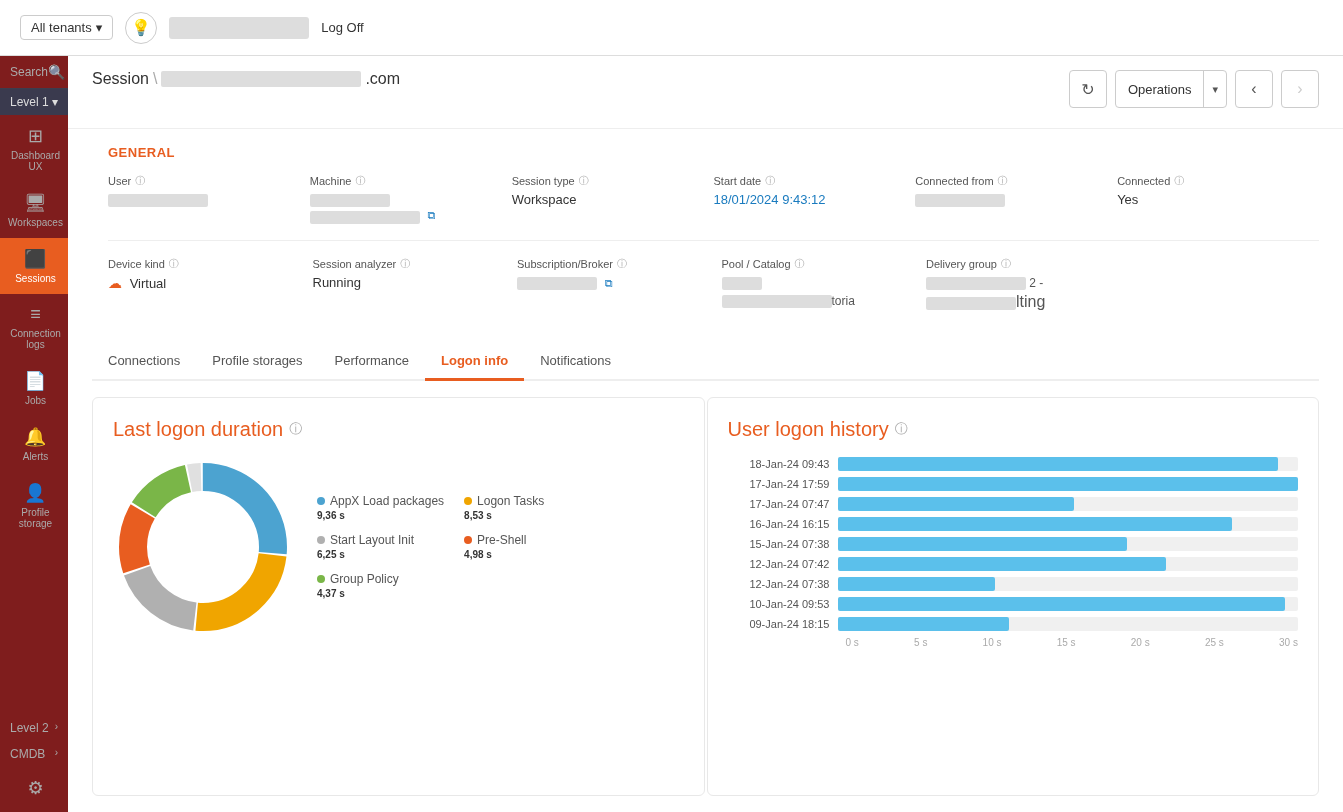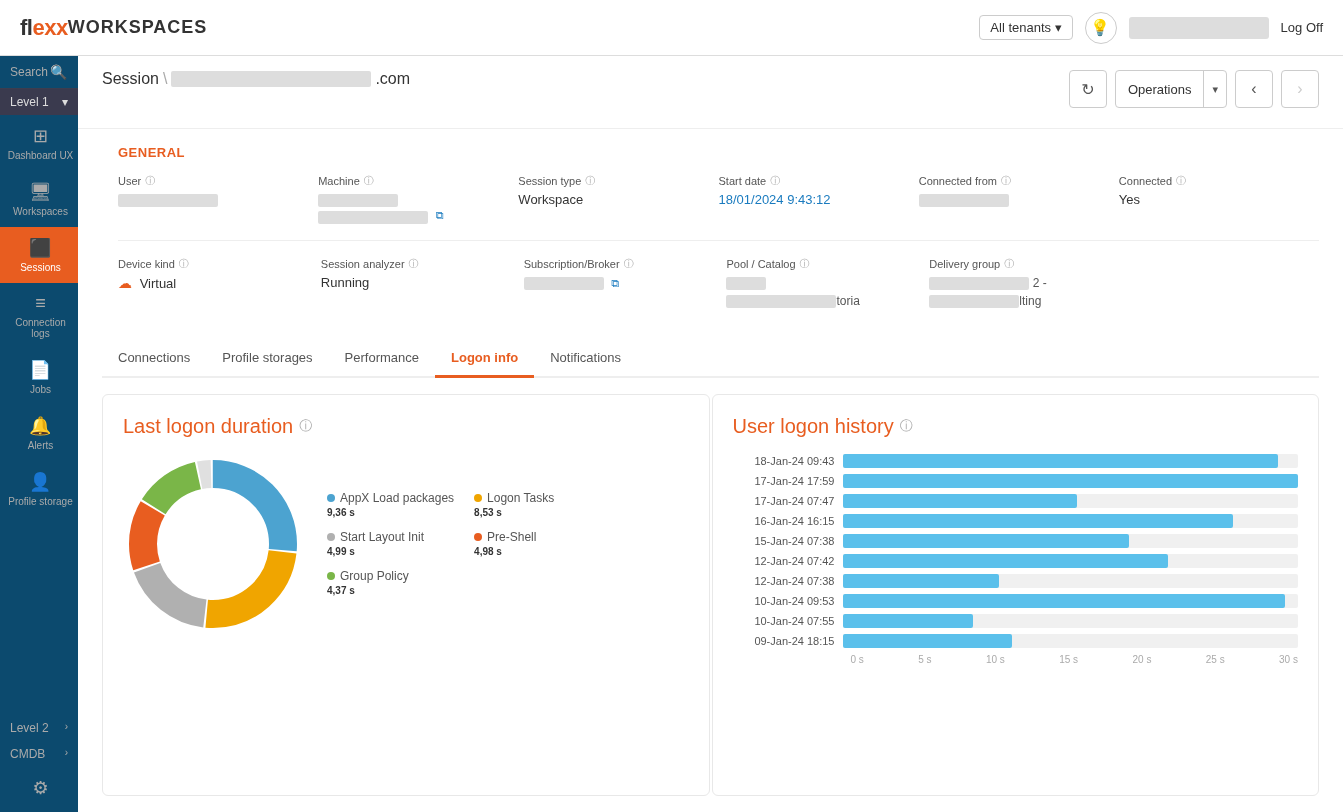--- a/index.html
+++ b/index.html
@@ -18,21 +18,21 @@
     .tenant-select { display: flex; align-items: center; gap: 4px; border: 1px solid #ccc; border-radius: 4px; padding: 4px 10px; background: #fff; cursor: pointer; }
     .tenant-label { font-size: 13px; color: #333; }
     .lightbulb-btn { width: 32px; height: 32px; border: 1px solid #ccc; border-radius: 50%; display: flex; align-items: center; justify-content: center; background: #fff; cursor: pointer; color: #555; font-size: 16px; }
     .user-bar { width: 140px; height: 22px; background: #ddd; border-radius: 3px; }
     .logout-btn { font-size: 13px; color: #333; cursor: pointer; text-decoration: none; }
 
     
     .main-layout { display: flex; flex: 1; overflow: hidden; }
 
     
-    .sidebar { width: 78px; background: #0c4a6e; display: flex; flex-direction: column; align-items: center; padding-top: 0; flex-shrink: 0; }
+    .sidebar { width: 68px; background: #7f1d1d; display: flex; flex-direction: column; align-items: center; padding-top: 0; flex-shrink: 0; }
     .sidebar-search { width: 100%; display: flex; align-items: center; justify-content: space-between; padding: 8px 10px; border-bottom: 1px solid #3d3d4e; }
     .sidebar-search-text { color: #aaa; font-size: 12px; }
     .sidebar-search-icon { color: #aaa; font-size: 14px; cursor: pointer; }
     .sidebar-level { width: 100%; display: flex; align-items: center; justify-content: space-between; padding: 6px 10px; background: #3a3a4e; color: #ddd; font-size: 12px; cursor: pointer; }
     .sidebar-item { width: 100%; display: flex; flex-direction: column; align-items: center; padding: 10px 4px; cursor: pointer; color: #aaa; border-left: 3px solid transparent; }
     .sidebar-item.active { background: #e85d20; color: #fff; border-left: 3px solid #e85d20; }
     .sidebar-item .icon { font-size: 18px; margin-bottom: 3px; }
     .sidebar-item .label { font-size: 10px; text-align: center; }
     .sidebar-bottom { margin-top: auto; width: 100%; }
     .sidebar-section-label { width: 100%; display: flex; align-items: flex-start; justify-content: space-between; padding: 6px 10px; color: #aaa; font-size: 12px; cursor: pointer; }
@@ -98,26 +98,20 @@
 
     .redacted-block { display: inline-block; background: #ddd; border-radius: 2px; vertical-align: middle; }
 
     
     .donut-svg { width: 180px; height: 180px; }
   </style>
 </head>
 <body>
 
 <div class="top-nav">
-  <div class="logo">
-    <span class="logo-text">
-      fl<span>e</span><span style="color:#e85d20">x</span><span style="color:#e85d20">x</span>
-    </span>
-    <span class="logo-workspaces">WORKSPACES</span>
-  </div>
   <div class="top-right">
     <div class="tenant-select">
       <span class="tenant-label">All tenants</span>
       <span>▾</span>
     </div>
     <div class="lightbulb-btn">💡</div>
     <div class="user-bar"></div>
     <a class="logout-btn">Log Off</a>
   </div>
 </div>
@@ -292,21 +286,21 @@
             <div style="margin-top:3px;"><span class="redacted-block" style="width:110px; height:13px;"></span><span style="font-size:12px; color:#555;">toria</span></div>
           </div>
         </div>
         <div class="info-col" style="flex:2;">
           <div class="info-label">
             <span>Delivery group</span>
             <span class="info-icon">ⓘ</span>
           </div>
           <div class="info-value">
             <div><span class="redacted-block" style="width:100px; height:13px;"></span><span style="font-size:12px; color:#555;"> 2 -</span></div>
-            <div style="margin-top:3px;"><span class="redacted-block" style="width:90px; height:13px;"></span><span style="font-size:12px; color:#555;">lting</span></div>
+            <div style="margin-top:3px;"><span class="redacted-block" style="width:90px; height:13px;"></span><span style="font-size:16px; color:#555;">lting</span></div>
           </div>
         </div>
       </div>
     </div>
 
     <div class="tabs">
       <div class="tab">Connections</div>
       <div class="tab">Profile storages</div>
       <div class="tab">Performance</div>
       <div class="tab active">Logon info</div>
@@ -345,21 +339,21 @@
                 <span class="legend-dot" style="background:#f0a500;"></span>
                 <span>Logon Tasks</span>
               </div>
               <div class="legend-value">8,53 s</div>
             </div>
             <div class="legend-item">
               <div class="legend-label">
                 <span class="legend-dot" style="background:#b0b0b0;"></span>
                 <span>Start Layout Init</span>
               </div>
-              <div class="legend-value">4,99 s</div>
+              <div class="legend-value">6,25 s</div>
             </div>
             <div class="legend-item">
               <div class="legend-label">
                 <span class="legend-dot" style="background:#e85d20;"></span>
                 <span>Pre-Shell</span>
               </div>
               <div class="legend-value">4,98 s</div>
             </div>
             <div class="legend-item">
               <div class="legend-label">
@@ -418,26 +412,20 @@
             <div class="bar-row">
               <div class="bar-label">12-Jan-24 07:38</div>
               <div class="bar-track">
                 <div class="bar-fill" style="width: 34.2857%;"></div>
               </div>
             </div>
             <div class="bar-row">
               <div class="bar-label">10-Jan-24 09:53</div>
               <div class="bar-track">
                 <div class="bar-fill" style="width: 97.1429%;"></div>
-              </div>
-            </div>
-            <div class="bar-row">
-              <div class="bar-label">10-Jan-24 07:55</div>
-              <div class="bar-track">
-                <div class="bar-fill" style="width: 28.5714%;"></div>
               </div>
             </div>
             <div class="bar-row">
               <div class="bar-label">09-Jan-24 18:15</div>
               <div class="bar-track">
                 <div class="bar-fill" style="width: 37.1429%;"></div>
               </div>
             </div>
             <div class="bar-axis" style="margin-left: 118px; display: flex; justify-content: space-between; margin-top: 6px;">
               <span class="bar-axis-label">0 s</span>

